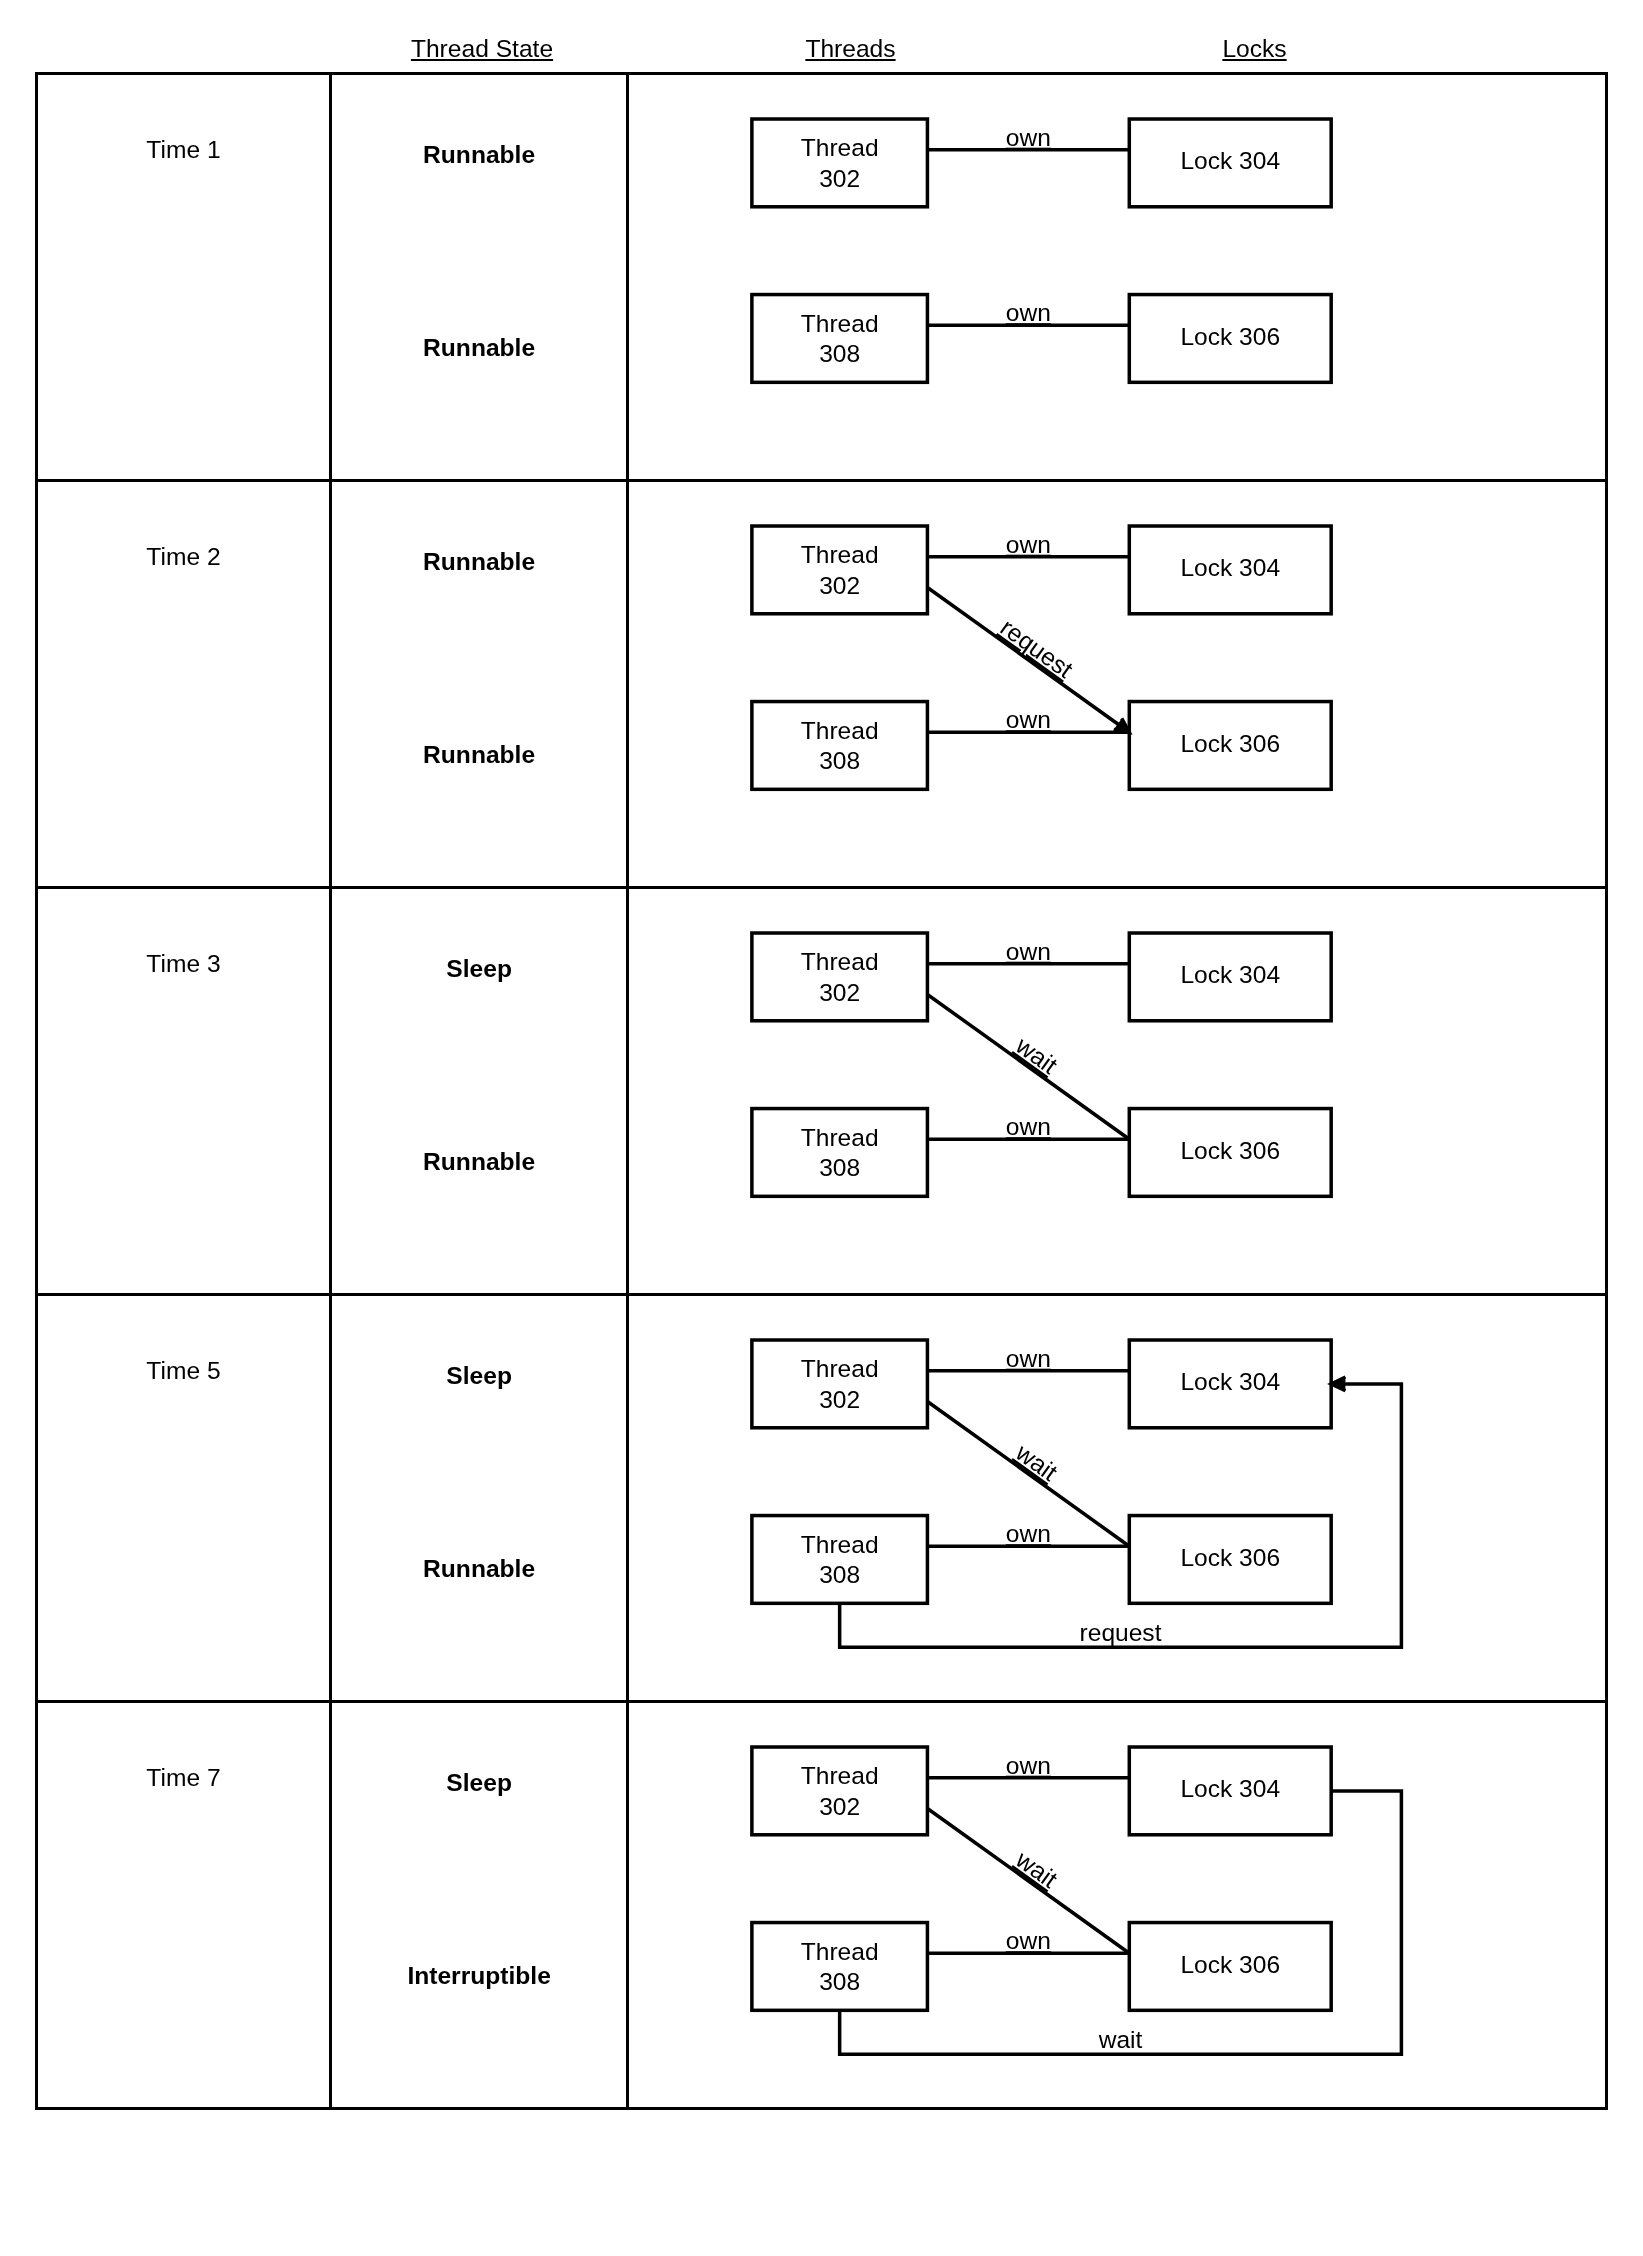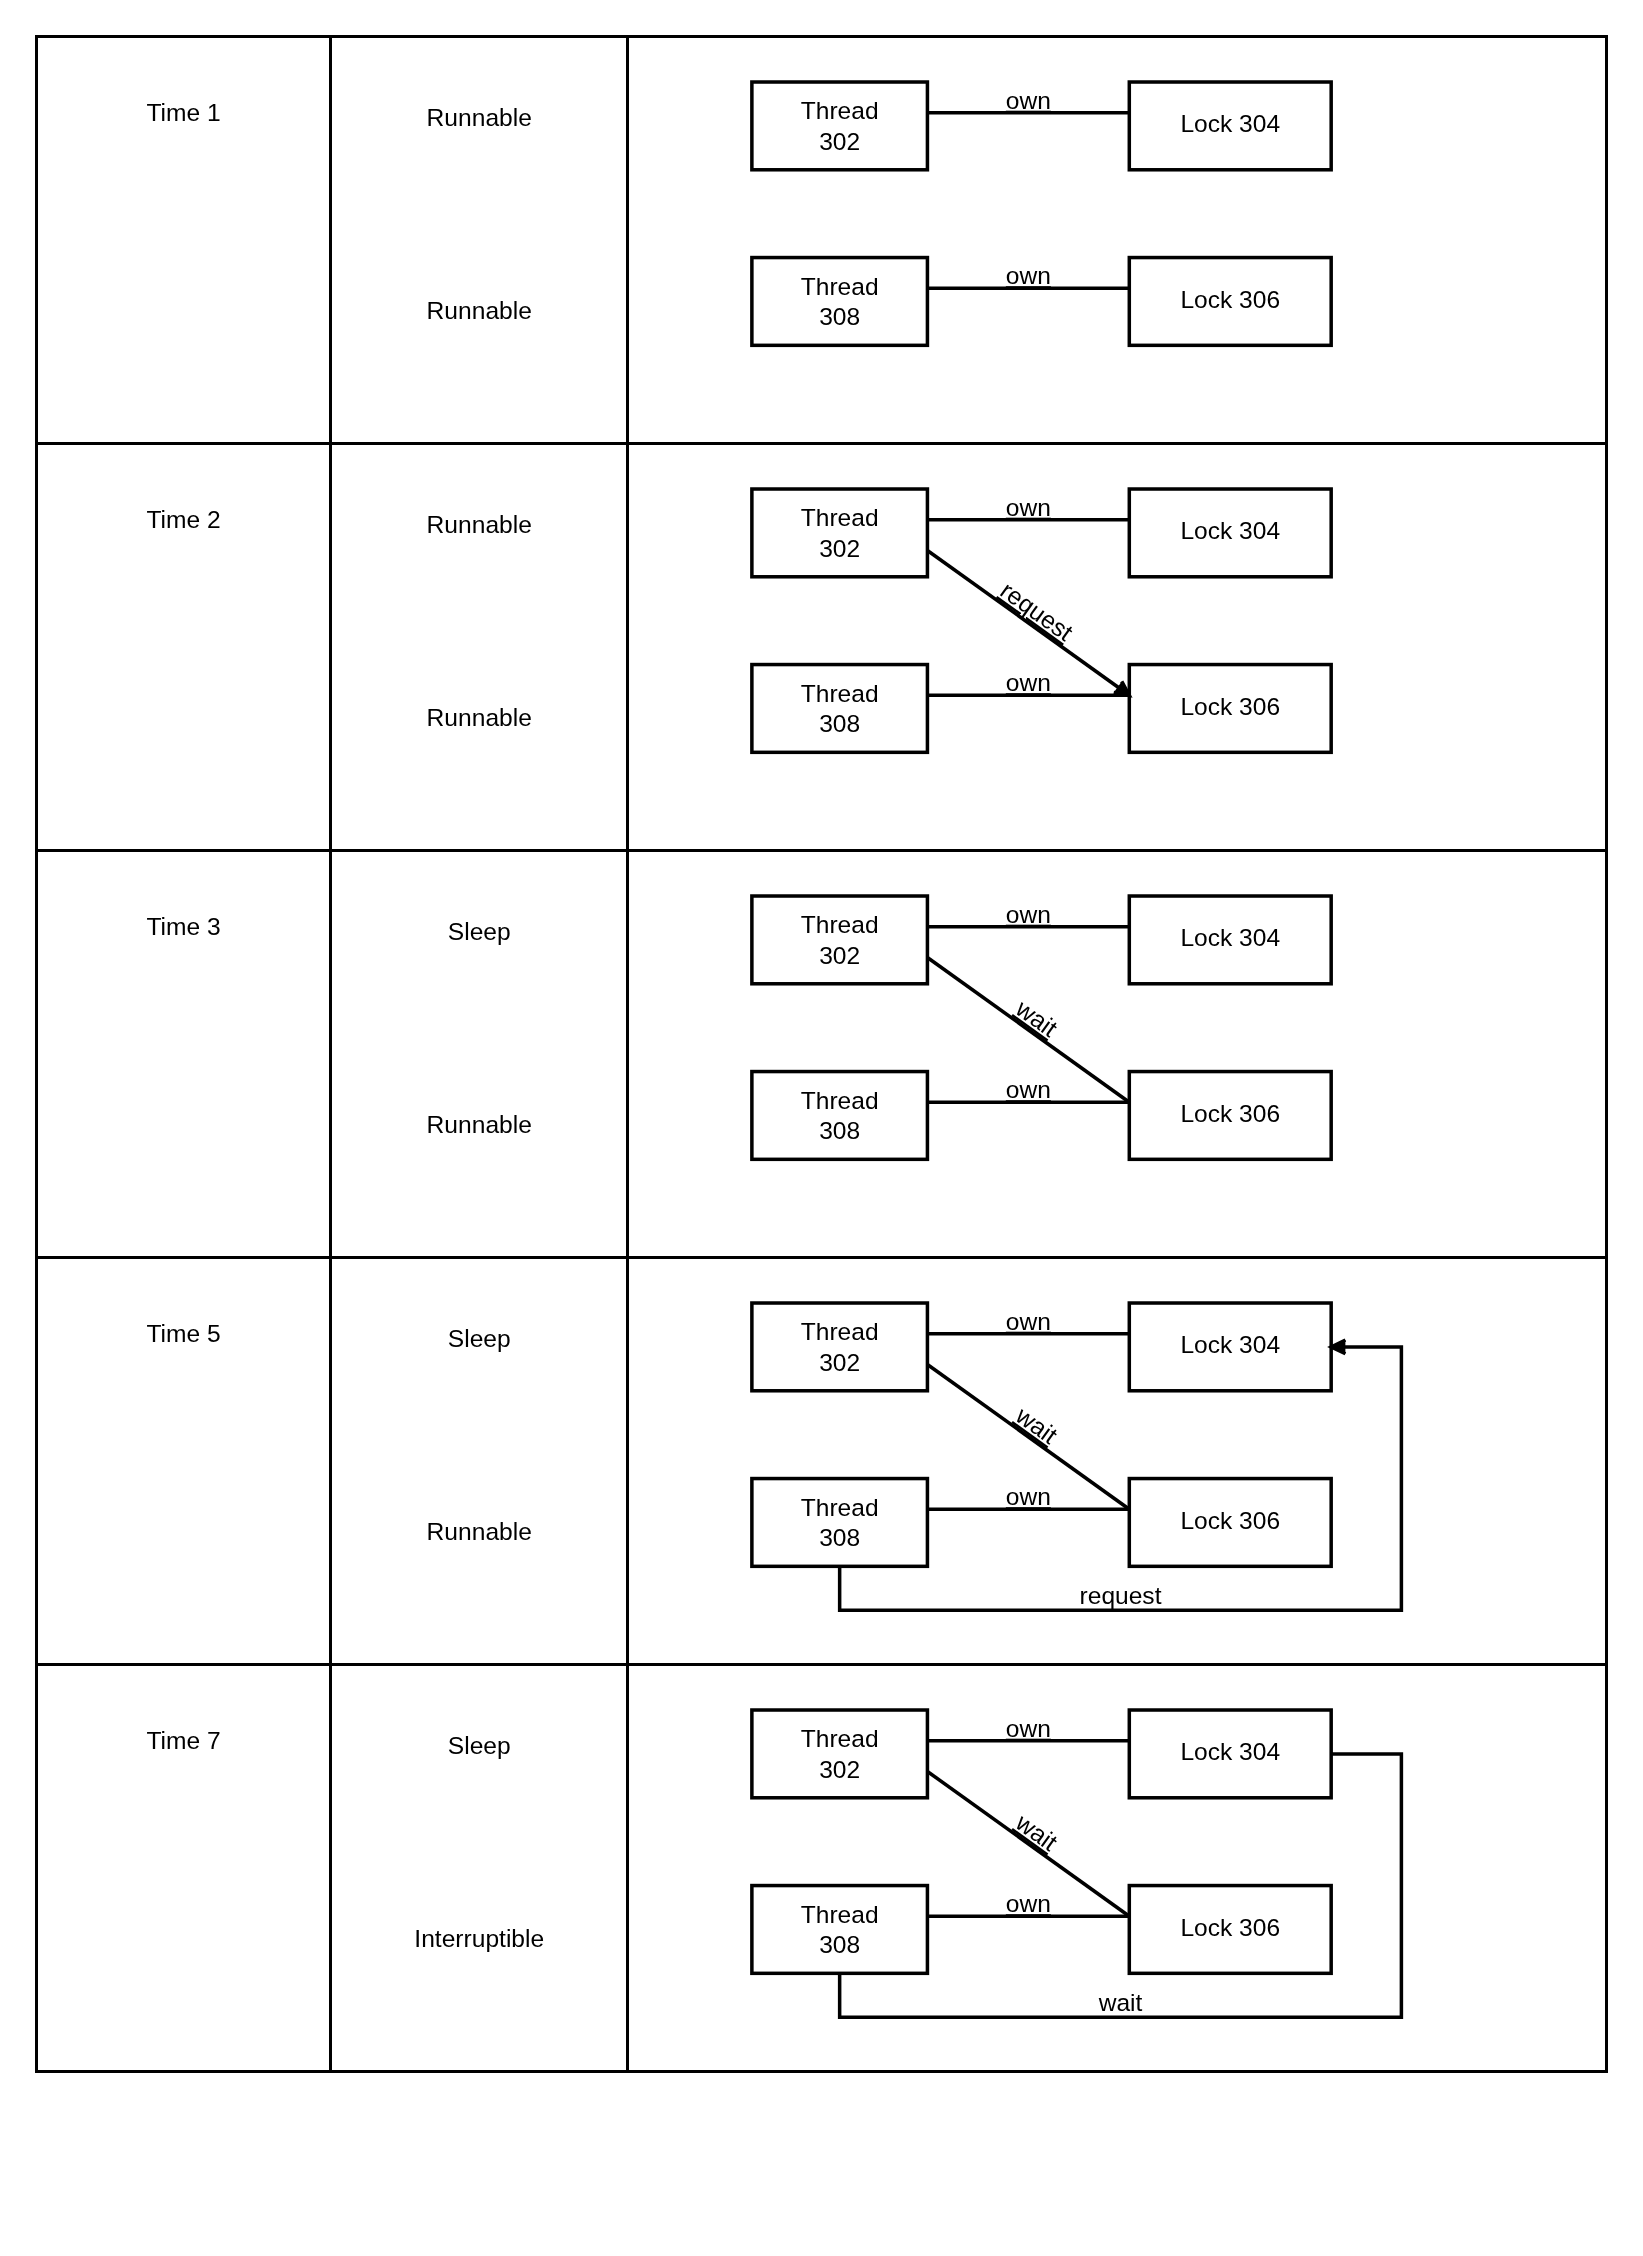--- a/index.html
+++ b/index.html
@@ -37,20 +37,21 @@
   .col-time   { width: 298px; }
   .col-state  { width: 298px; }
   .col-diagram{ width: 976px; text-decoration: underline; }
 
   .time-cell {
     text-align: center;
     padding-top: 61px;
   }
   .state-cell {
     text-align: right;
+    font-weight: bold;
   }
   .state-row {
     height: 158px;
     display: flex;
     align-items: center;
     justify-content: center;
   }
   .state-row.gap { margin-top: 35px; }
 
   .diagram-cell {
@@ -75,20 +76,26 @@
     text-anchor: middle;
     dominant-baseline: middle;
   }
   .u { text-decoration: underline; }
 </style>
 </head>
 <body>
 
 <div class="wrap">
 
+  <div class="headers">
+    <div class="h-time"></div>
+    <div class="h-state">Thread State</div>
+    <div class="h-threads">Threads</div>
+    <div class="h-locks">Locks</div>
+  </div>
 
   <table>
     <tbody id="tbody">
         <tr>
           <td class="col-time time-cell">Time 1</td>
           <td class="col-state state-cell">
             <div class="state-row">Runnable</div>
             <div class="state-row gap">Runnable</div>
           </td>
           <td class="col-diagram diagram-cell">

